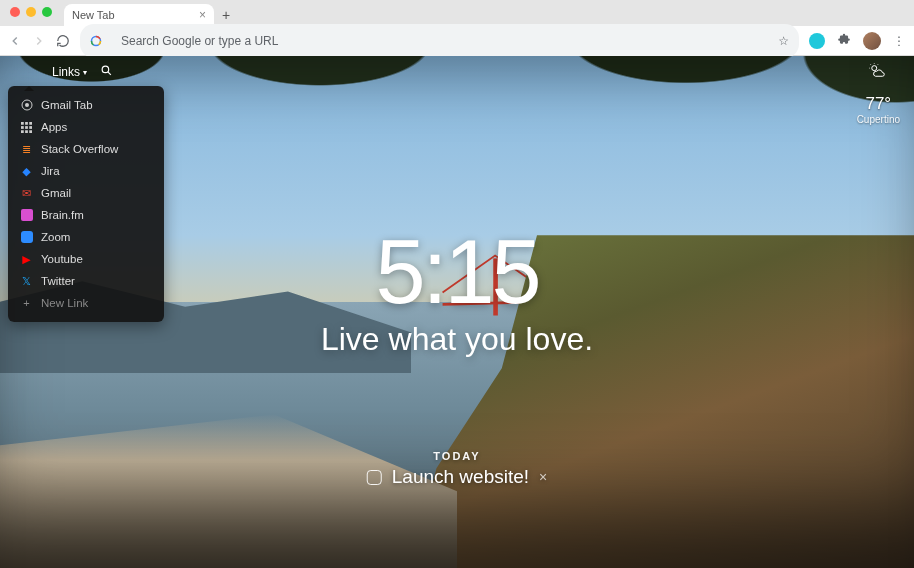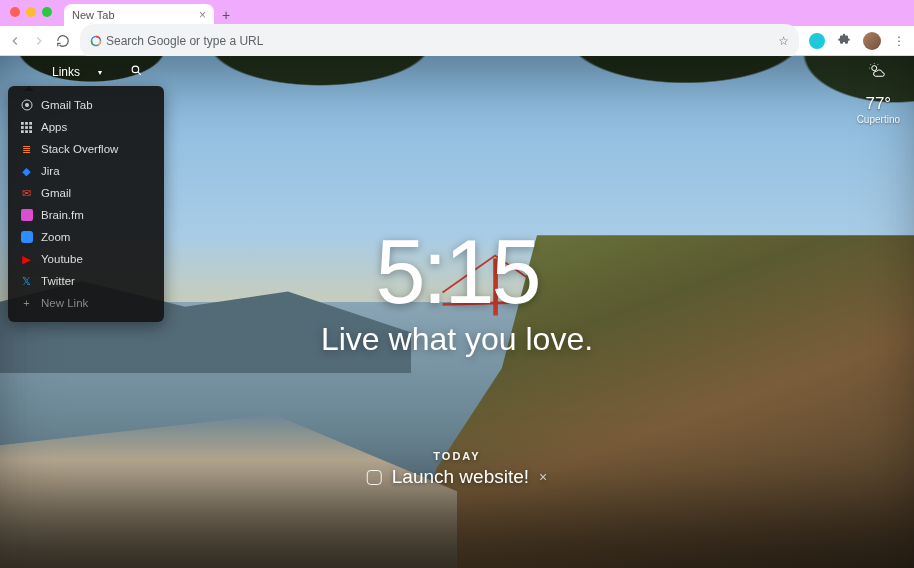--- a/index.html
+++ b/index.html
@@ -1,29 +1,29 @@
 <!DOCTYPE html>
 <html><head>
 <meta charset="utf-8">
 <style>
 * { margin: 0; padding: 0; box-sizing: border-box; font-family: -apple-system, BlinkMacSystemFont, "Segoe UI", Helvetica, Arial, sans-serif; }
 html, body { width: 914px; height: 568px; overflow: hidden; }
 
 
 .chrome { display: flex; flex-direction: column; width: 100%; height: 100%; }
-.tabbar { height: 26px; background: #f0abfc; display: flex; align-items: flex-end; padding-left: 6px; }
+.tabbar { height: 26px; background: #e5e5e5; display: flex; align-items: flex-end; padding-left: 6px; }
 .traffic { display: flex; gap: 6px; align-items: center; height: 100%; padding: 0 6px 2px 4px; }
 .dot { width: 10px; height: 10px; border-radius: 50%; }
 .dot.r { background: #ff5f57; } .dot.y { background: #febc2e; } .dot.g { background: #28c840; }
 .tab { background: #fff; height: 22px; min-width: 150px; border-radius: 8px 8px 0 0; display: flex; align-items: center; padding: 0 8px; font-size: 11px; color: #555; gap: 6px; margin-left: 6px; }
 .tab .x { margin-left: auto; color: #888; font-size: 12px; cursor: pointer; }
 .newtab { width: 24px; height: 22px; display: flex; align-items: center; justify-content: center; color: #555; font-size: 14px; cursor: pointer; }
 .toolbar { height: 30px; background: #fff; display: flex; align-items: center; padding: 0 8px; gap: 10px; border-bottom: 1px solid #dcdcdc; }
 .navbtn { width: 14px; height: 14px; display: flex; align-items: center; justify-content: center; color: #888; cursor: pointer; }
-.omnibox { flex: 1; display: flex; align-items: center; gap: 4px; background: #f1f3f4; border-radius: 14px; height: 34px; padding: 0 10px; font-size: 12px; color: #5f6368; }
+.omnibox { flex: 1; display: flex; align-items: center; gap: 19px; background: #f1f3f4; border-radius: 14px; height: 34px; padding: 0 10px; font-size: 12px; color: #5f6368; }
 .omnibox .g { width: 12px; height: 12px; }
 .omnibox .star { margin-left: auto; color: #5f6368; }
 .righticons { display: flex; align-items: center; gap: 12px; }
 .circleicon { width: 16px; height: 16px; border-radius: 50%; }
 .puzzle { color: #5f6368; }
 .avatar { width: 18px; height: 18px; border-radius: 50%; background: linear-gradient(135deg,#b08060,#705040); }
 .kebab { color: #5f6368; letter-spacing: 1px; font-size: 12px; }
 
 
 .page { position: relative; flex: 1; overflow: hidden; color: #fff; }
@@ -33,21 +33,21 @@
 .bg .hillL { position: absolute; left: 0; top: 42%; width: 45%; height: 20%; background: #536a77; clip-path: polygon(0 30%, 20% 10%, 45% 35%, 70% 20%, 100% 60%, 100% 100%, 0 100%); }
 .bg .cliff { position: absolute; right: 0; top: 35%; width: 55%; bottom: 0; background: linear-gradient(160deg, #6e7a3f 0%, #5a5a30 30%, #7a5d3a 55%, #4a3a28 100%); clip-path: polygon(25% 0, 100% 0, 100% 100%, 0 100%, 5% 70%, 18% 40%); }
 .bg .beach { position: absolute; left: 0; bottom: 0; width: 50%; height: 30%; background: linear-gradient(to bottom, rgba(210,200,185,0) 0%, #bcae96 30%, #6a5d4a 100%); clip-path: polygon(0 20%, 60% 0, 100% 50%, 100% 100%, 0 100%); }
 .bg .bridge { position: absolute; left: 47%; top: 38%; width: 33%; height: 18%; }
 .bg .bridge svg { width: 100%; height: 100%; }
 .bg .foliage { position: absolute; top: -8px; left: 0; right: 0; height: 110px; background: radial-gradient(ellipse 120px 55px at 10% 0, #1d2818 60%, transparent 62%), radial-gradient(ellipse 180px 70px at 35% -5%, #22301c 60%, transparent 62%), radial-gradient(ellipse 190px 75px at 75% -10%, #1f2c18 60%, transparent 62%), radial-gradient(ellipse 150px 80px at 98% 5%, #26351f 60%, transparent 62%); }
 .vignette { position: absolute; inset: 0; box-shadow: inset 0 -90px 80px -30px rgba(0,0,0,0.55), inset 0 60px 60px -40px rgba(0,0,0,0.35); pointer-events: none; }
 
 
 .topbar { position: absolute; top: 8px; left: 12px; display: flex; align-items: center; gap: 10px; font-size: 12px; text-shadow: 0 1px 2px rgba(0,0,0,0.5); }
-.links-label { display: flex; align-items: center; gap: 18px; cursor: pointer; padding-left: 40px; }
+.links-label { display: flex; align-items: center; gap: 3px; cursor: pointer; padding-left: 40px; }
 .links-label::after { content: ""; }
 .chev { font-size: 8px; }
 .searchicon { cursor: pointer; }
 
 .weather { position: absolute; top: 6px; right: 14px; text-align: right; text-shadow: 0 1px 2px rgba(0,0,0,0.5); cursor: pointer; }
 .weather .line1 { display: flex; align-items: center; gap: 16px; justify-content: flex-end; font-size: 17px; font-weight: 500; flex-direction: column; }
 .weather .loc { font-size: 10px; opacity: 0.9; }
 
 .links-menu { position: absolute; top: 30px; left: 8px; width: 156px; background: rgba(20,20,20,0.92); border-radius: 6px; padding: 8px 0; font-size: 11.5px; box-shadow: 0 4px 16px rgba(0,0,0,0.4); }
 .links-menu::before { content: ""; position: absolute; top: -5px; left: 16px; border: 5px solid transparent; border-bottom-color: rgba(20,20,20,0.92); }

